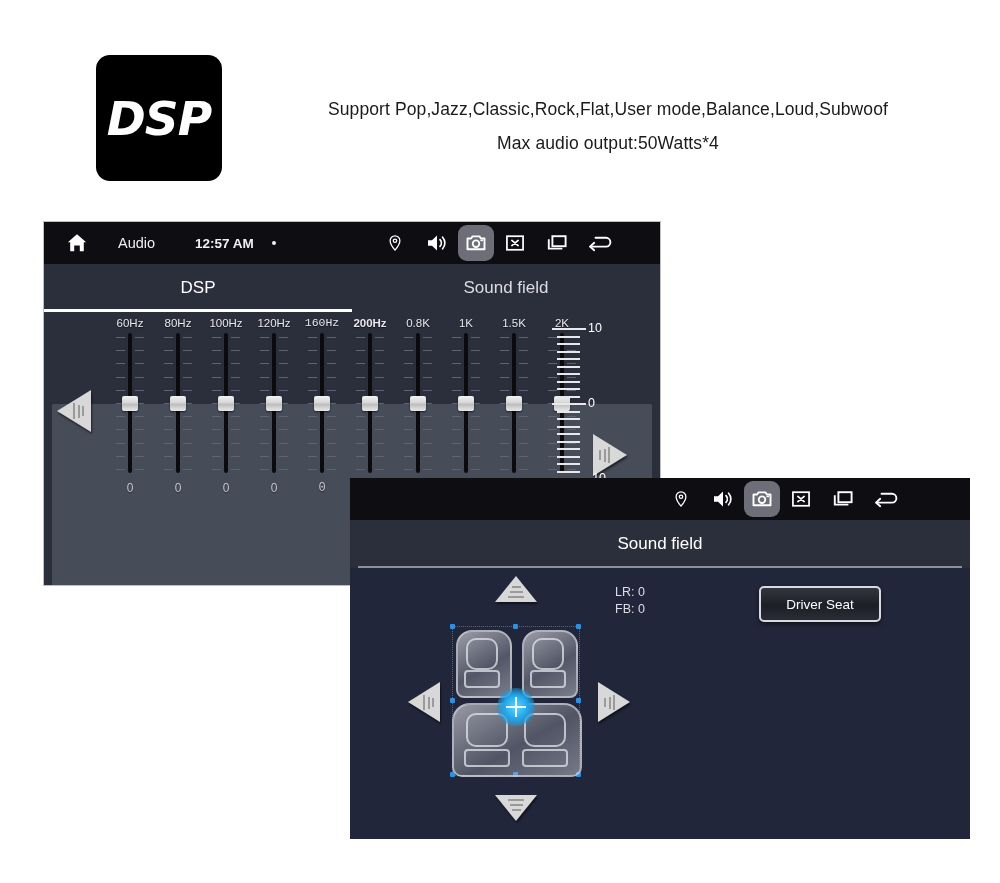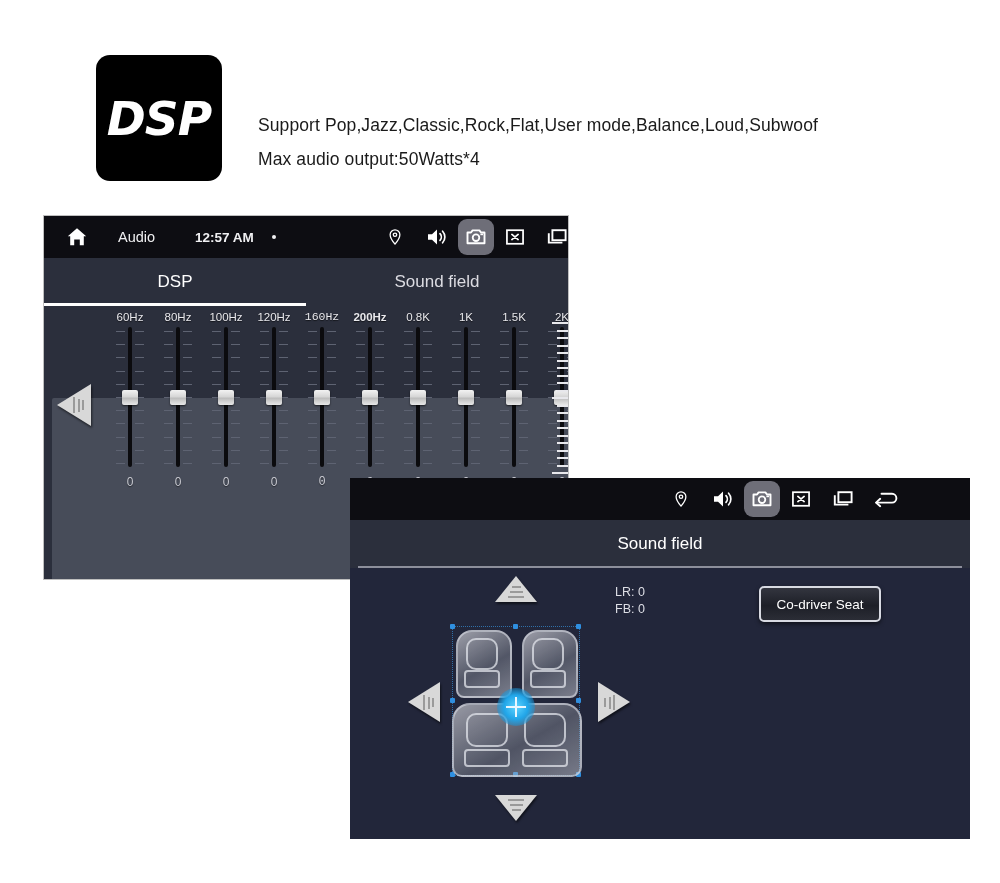--- a/index.html
+++ b/index.html
@@ -34,22 +34,23 @@
   #dsp-logo-text {
     color: #ffffff;
     font-family: "DejaVu Sans", sans-serif;
     font-size: 47px;
     font-weight: 700;
     font-style: italic;
     letter-spacing: -1px;
   }
   #blurb {
     position: absolute;
-    left: 258px; top: 108px;
+    left: 258px; top: 92px;
     width: 700px;
+    text-align: center;
   }
   .blurb-line {
     color: #1a1a1a;
     font-size: 17.5px;
     line-height: 34px;
     white-space: nowrap;
     letter-spacing: 0.1px;
   }
 
   
@@ -119,22 +120,22 @@
     content: "";
     position: absolute;
     left: 0; right: 0; bottom: 0;
     height: 3px;
     background: #ffffff;
   }
 
   
   #panel-dsp {
     position: absolute;
-    left: 44px; top: 216px;
-    width: 524px; height: 363px;
+    left: 44px; top: 222px;
+    width: 616px; height: 363px;
     background: #2b2f3c;
     overflow: hidden;
     box-shadow: 0 0 0 1px rgba(0,0,0,0.25);
   }
   #eq-body {
     position: absolute;
     left: 0; top: 90px;
     width: 616px; height: 273px;
     background: #2b2f3c;
     padding-top: 4px;
@@ -965,17 +966,17 @@
       <div id="focus-cross-v"></div>
     </div>
 
     <div id="lrfb">
       <div>LR: 0</div>
       <div>FB: 0</div>
     </div>
 
     <div id="sf-buttons">
         <div class="sf-btn">
-          <span class="sf-btn-label">Co-driver Seat</span>
+          <span class="sf-btn-label">Driver Seat</span>
         </div>
       </div>
   </div>
 </div>
 
 </body></html>

